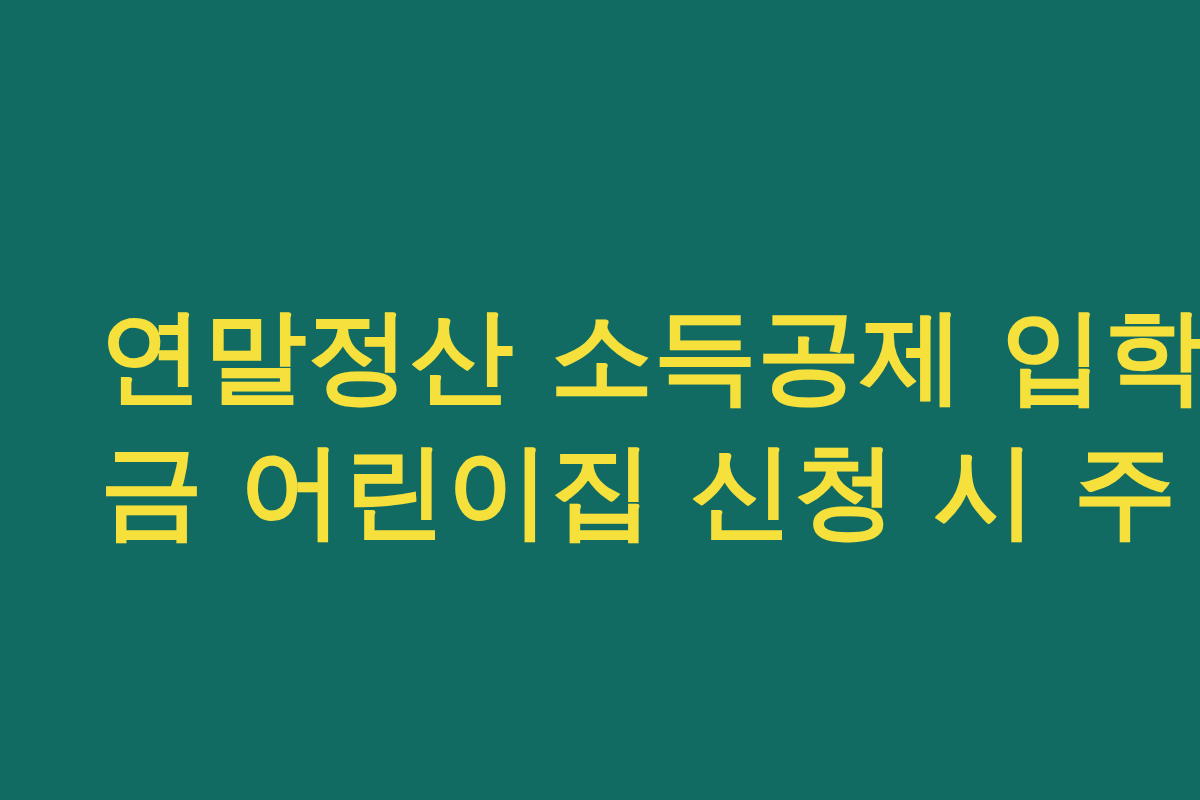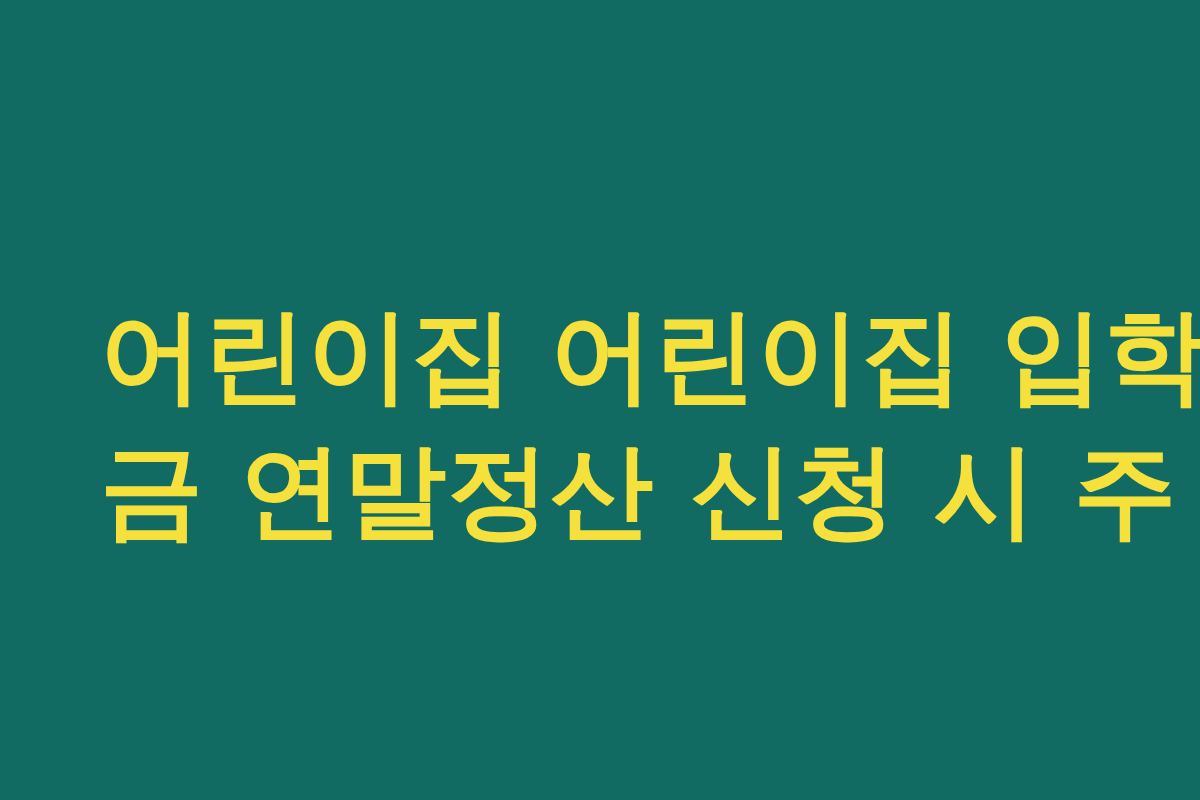--- a/index.html
+++ b/index.html
@@ -40,20 +40,20 @@
     text-rendering: geometricPrecision;
   }
 </style>
 </head>
 <body>
 
 <div id="thumbnail-canvas" style="background: rgb(17, 107, 99);">
 
   <div id="headline-block">
 
-    <span class="headline-line" style="color: rgb(245, 224, 60);">어린이집 어린이집 입학</span>
+    <span class="headline-line" style="color: rgb(245, 224, 60);">연말정산 소득공제 입학</span>
 
-    <span class="headline-line" style="color: rgb(245, 224, 60);">금 연말정산 신청 시 주</span>
+    <span class="headline-line" style="color: rgb(245, 224, 60);">금 어린이집 신청 시 주</span>
 
 
   </div>
 
 </div>
 
 </body></html>

